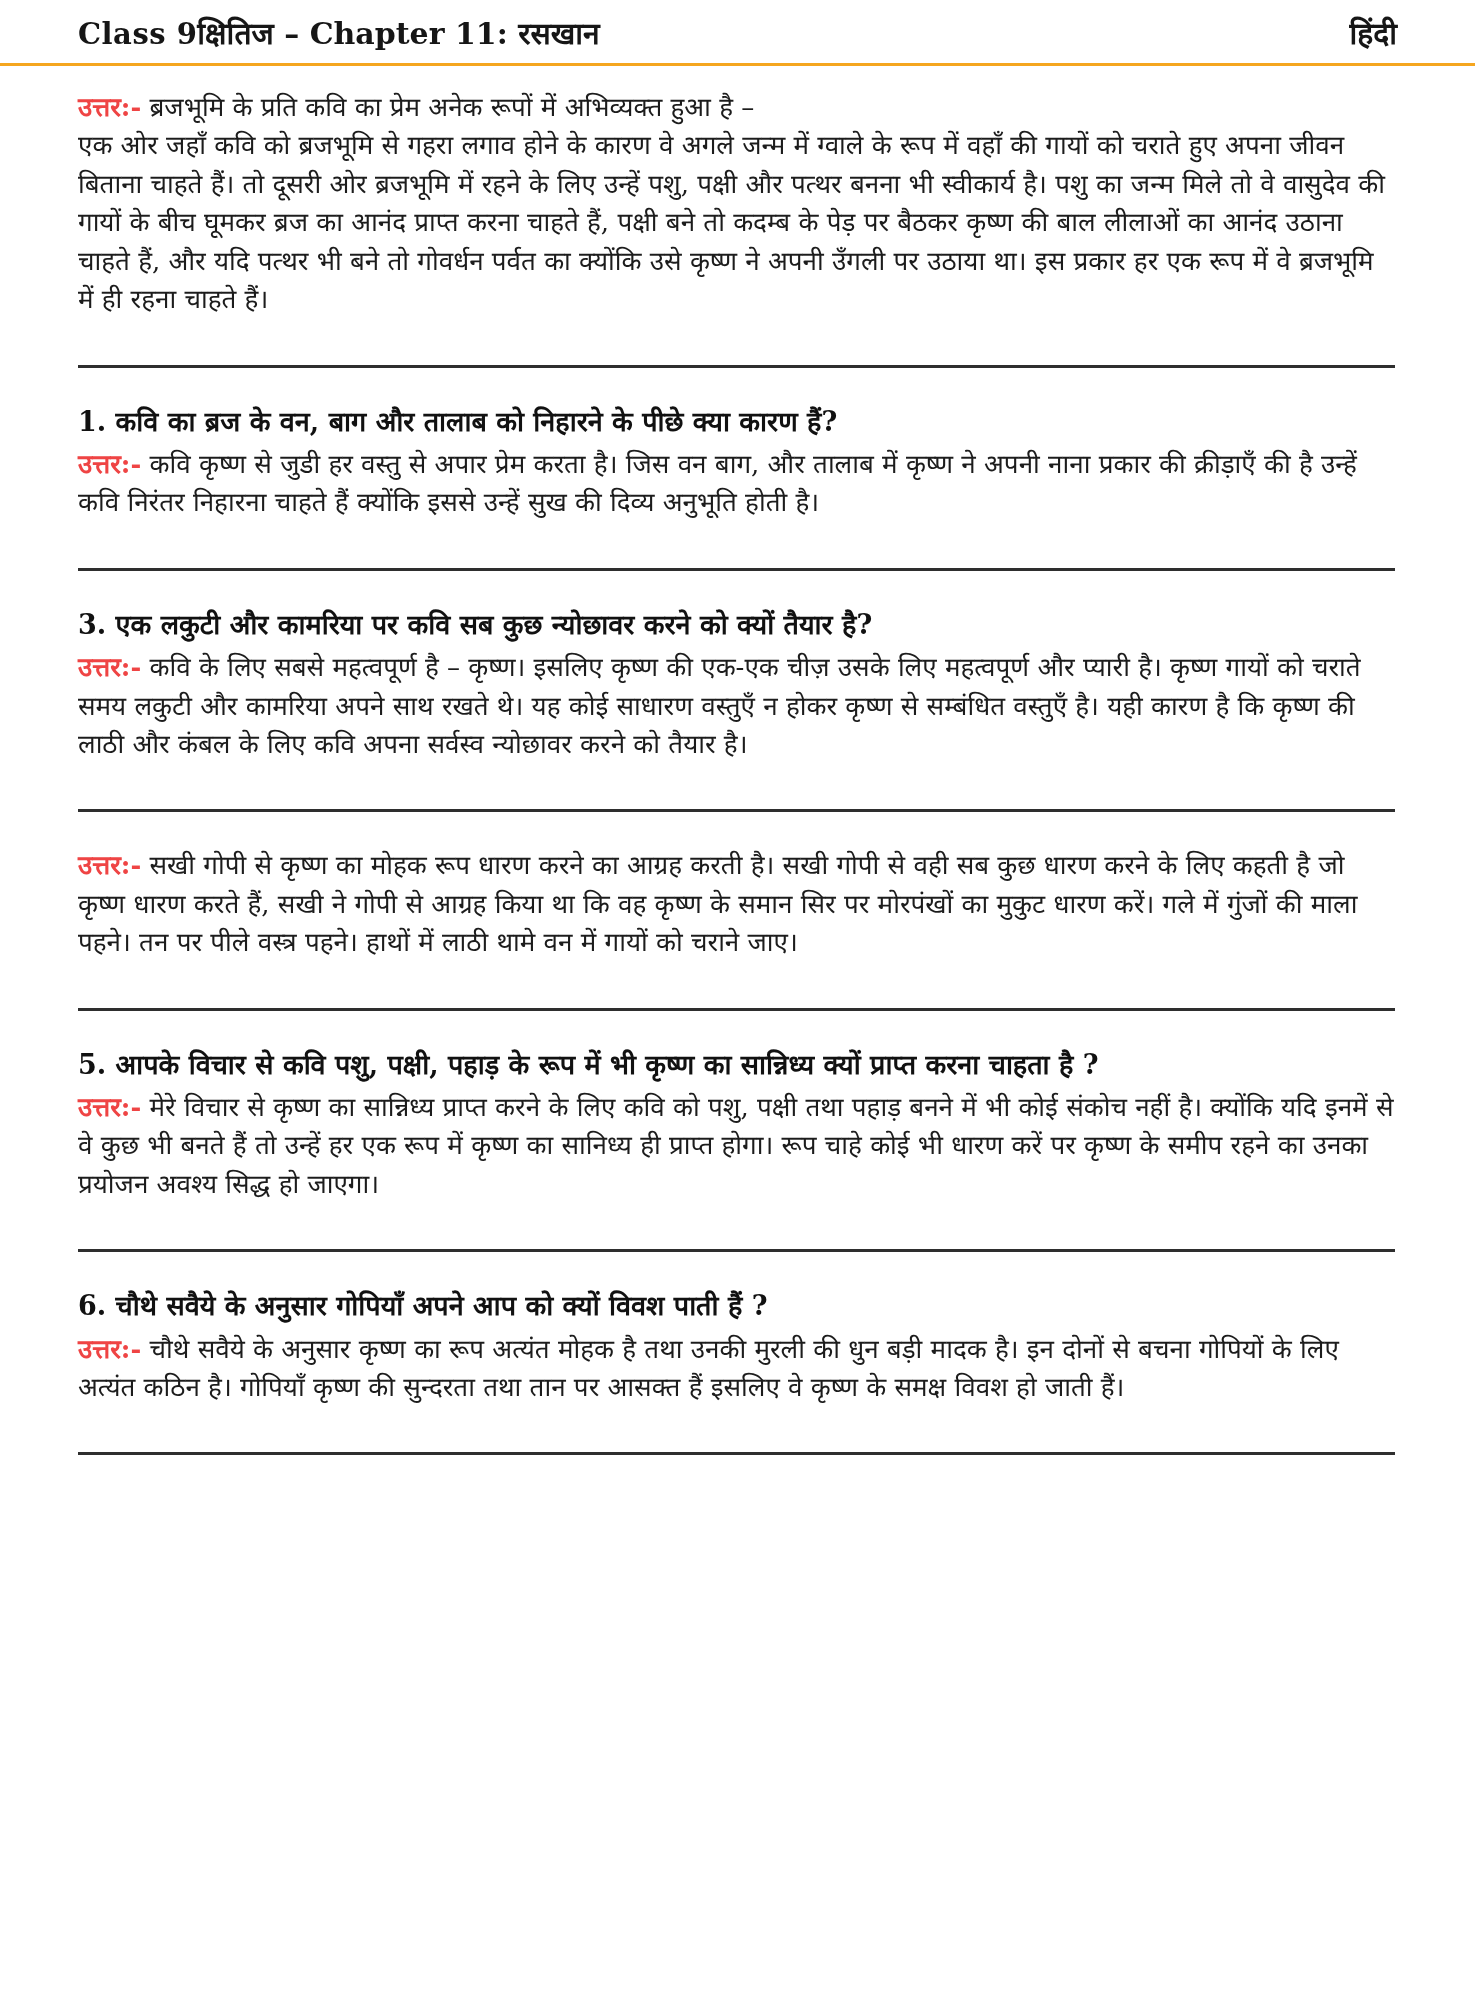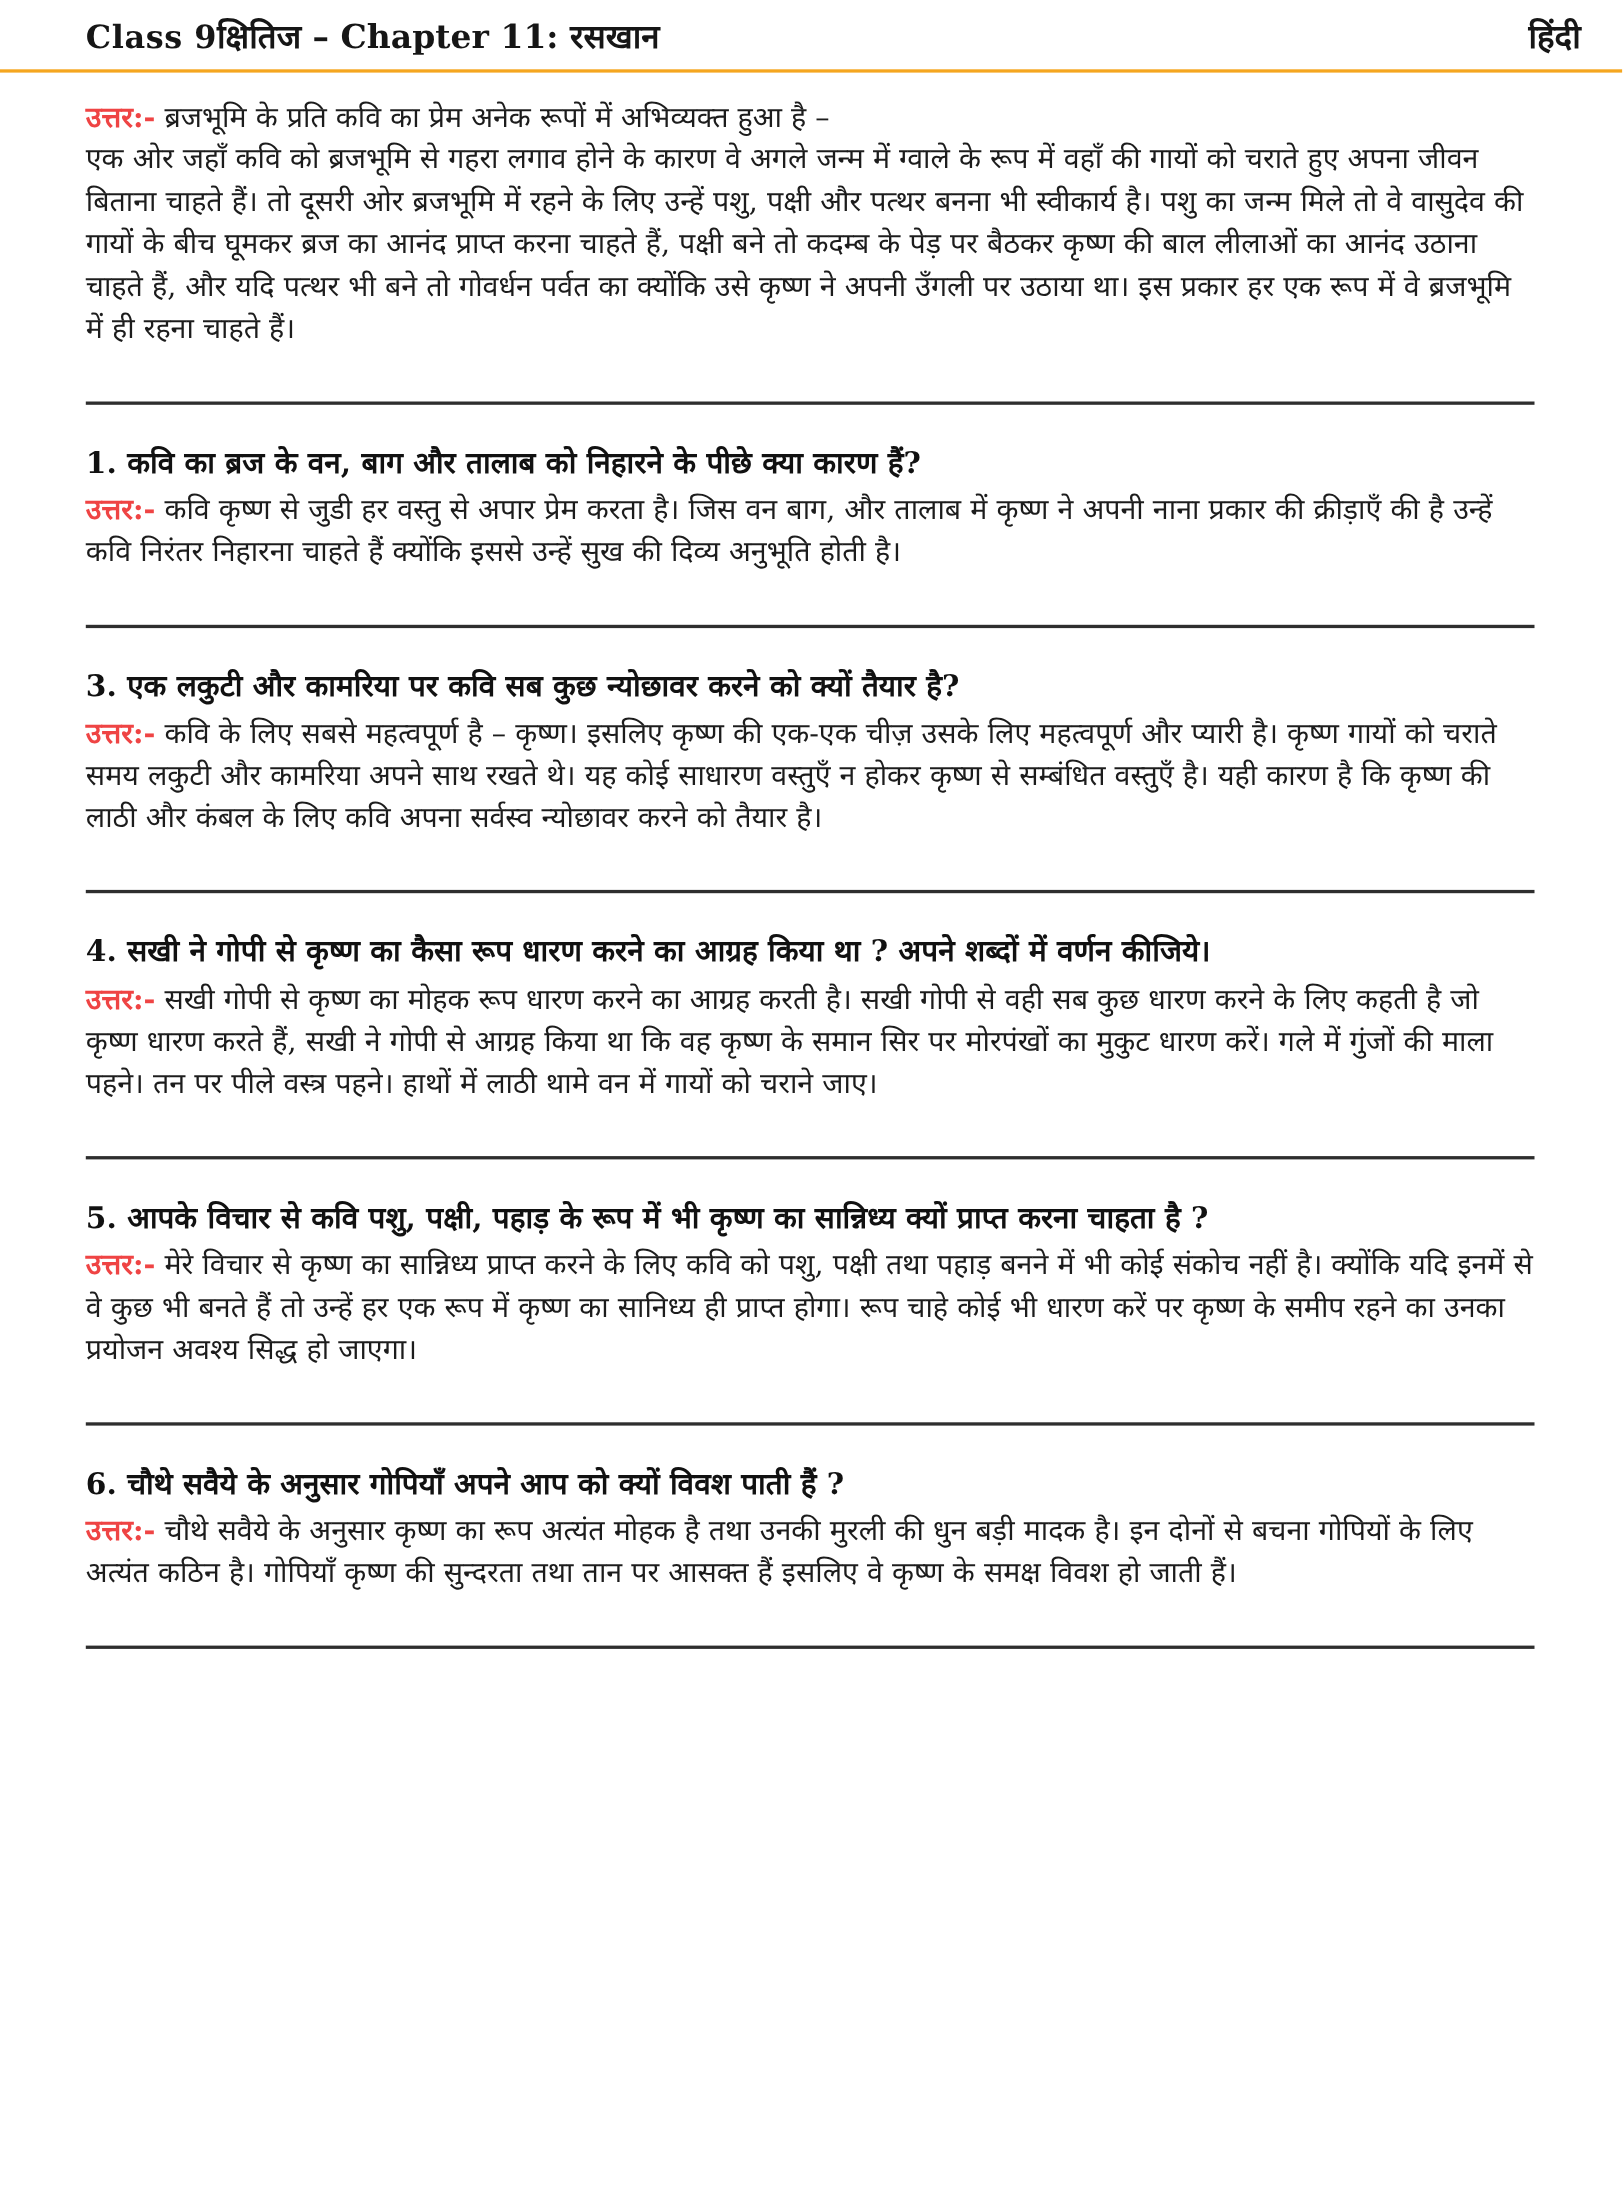--- a/index.html
+++ b/index.html
@@ -12,21 +12,21 @@
     width: 1475px;
     min-height: 2004px;
     margin: 0 auto;
     background: #ffffff;
     overflow: hidden;
   }
   .header {
     display: grid;
     grid-template-columns: auto 1fr auto;
     align-items: baseline;
-    padding: 12px 38px 10px 78px;
+    padding: 12px 78px 10px 78px;
     border-bottom: 3px solid #f5a61f;
   }
   .header .left {
     font-size: 29px;
     font-weight: 700;
     letter-spacing: 0.5px;
   }
   .header .center {
     text-align: left;
     font-size: 30px;
@@ -94,21 +94,20 @@
       <hr class="rule">
     </section>
 
     <section class="qa">
       <h2 class="question">3. एक लकुटी और कामरिया पर कवि सब कुछ न्योछावर करने को क्यों तैयार है?</h2>
       <p class="answer"><strong class="ans-label">उत्तर:-</strong><span class="answer-text"> कवि के लिए सबसे महत्वपूर्ण है – कृष्ण। इसलिए कृष्ण की एक-एक चीज़ उसके लिए महत्वपूर्ण और प्यारी है। कृष्ण गायों को चराते समय लकुटी और कामरिया अपने साथ रखते थे। यह कोई साधारण वस्तुएँ न होकर कृष्ण से सम्बंधित वस्तुएँ है। यही कारण है कि कृष्ण की लाठी और कंबल के लिए कवि अपना सर्वस्व न्योछावर करने को तैयार है।</span></p>
       <hr class="rule">
     </section>
 
     <section class="qa">
-      <h2 class="question">4. सखी ने गोपी से कृष्ण का कैसा रूप धारण करने का आग्रह किया था ? अपने शब्दों में वर्णन कीजिये।</h2>
       <p class="answer"><strong class="ans-label">उत्तर:-</strong><span class="answer-text"> सखी गोपी से कृष्ण का मोहक रूप धारण करने का आग्रह करती है। सखी गोपी से वही सब कुछ धारण करने के लिए कहती है जो कृष्ण धारण करते हैं, सखी ने गोपी से आग्रह किया था कि वह कृष्ण के समान सिर पर मोरपंखों का मुकुट धारण करें। गले में गुंजों की माला पहने। तन पर पीले वस्त्र पहने। हाथों में लाठी थामे वन में गायों को चराने जाए।</span></p>
       <hr class="rule">
     </section>
 
     <section class="qa">
       <h2 class="question">5. आपके विचार से कवि पशु, पक्षी, पहाड़ के रूप में भी कृष्ण का सान्निध्य क्यों प्राप्त करना चाहता है ?</h2>
       <p class="answer"><strong class="ans-label">उत्तर:-</strong><span class="answer-text"> मेरे विचार से कृष्ण का सान्निध्य प्राप्त करने के लिए कवि को पशु, पक्षी तथा पहाड़ बनने में भी कोई संकोच नहीं है। क्योंकि यदि इनमें से वे कुछ भी बनते हैं तो उन्हें हर एक रूप में कृष्ण का सानिध्य ही प्राप्त होगा। रूप चाहे कोई भी धारण करें पर कृष्ण के समीप रहने का उनका प्रयोजन अवश्य सिद्ध हो जाएगा।</span></p>
       <hr class="rule">
     </section>
 

